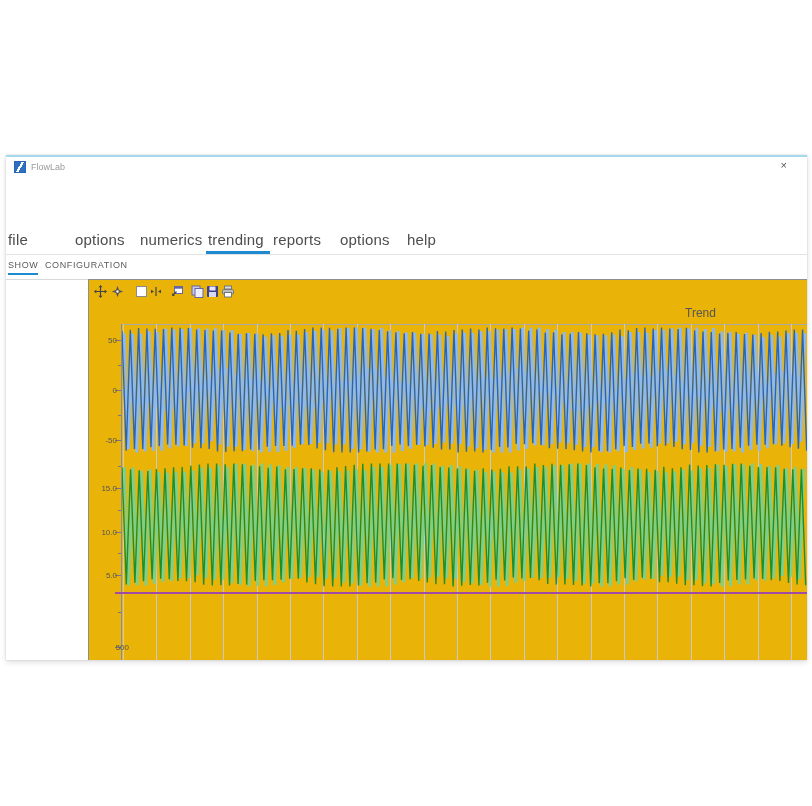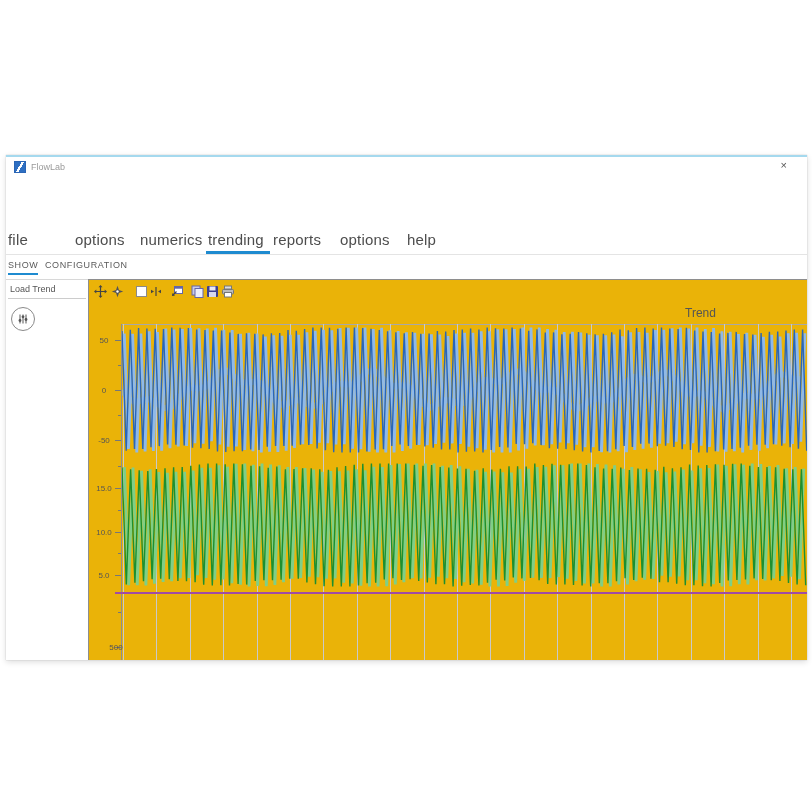--- a/index.html
+++ b/index.html
@@ -40,21 +40,21 @@
     border-top:1px solid #8e8e8e;border-left:1px solid #8e8e8e;}
   #toolbar{position:absolute;left:0;top:2px;height:18px;display:flex;align-items:center;}
   .tb-icon{display:inline-flex;align-items:center;justify-content:center;}
   .tb-checkbox{width:11px;height:11px;border:1px solid #8a8a8a;background:#fff;box-sizing:border-box;}
   .chart-title{position:absolute;left:596px;top:26px;font-size:12px;color:#555;}
   
   .vgrid{position:absolute;width:1px;background:#c9c9c9;}
   .plot-topline{position:absolute;height:1px;background:#a8a8a8;}
   .y-axis{position:absolute;width:1px;background:#8e8e8e;}
   .tickmark{position:absolute;height:1px;background:#777;}
-  .ticklabel{position:absolute;width:26px;text-align:center;font-size:8px;color:#555;line-height:9px;}
+  .ticklabel{position:absolute;width:26px;text-align:right;font-size:8px;color:#555;line-height:9px;}
   .flat-line{position:absolute;height:2px;}
   .wave-svg{position:absolute;}
 </style>
 </head>
 <body>
 
 <div id="app-window">
 
   <div>
     <span class="logo"></span>
@@ -74,32 +74,20 @@
     <div class="menu-rule"></div>
   </div>
 
   <div>
     <span class="subtab" style="left:2px">SHOW</span>
     <span class="subtab" style="left:39px">CONFIGURATION</span>
     <div class="subtab-underline"></div>
     <div class="sidebar-toprule"></div>
   </div>
 
-  <div id="sidebar">
-    <span class="sidebar-label">Load Trend</span>
-    <div class="sidebar-rule"></div>
-    <div class="round-btn">
-      <svg width="12" height="12">
-        <path d="M3 1.5 V10.5 M6 1.5 V10.5 M9 1.5 V10.5" stroke="#555" stroke-width="1" fill="none"></path>
-        <circle cx="3" cy="7.5" r="1.4" fill="#555"></circle>
-          <circle cx="6" cy="3.8" r="1.4" fill="#555"></circle>
-          <circle cx="9" cy="6.5" r="1.4" fill="#555"></circle>
-      </svg>
-    </div>
-  </div>
 
   <div id="main-panel">
     <div id="toolbar">
       <span class="tb-icon" style="margin-left:5px">
         <svg width="13" height="13">
             <path d="M6.5 1 L6.5 12 M1 6.5 L12 6.5" stroke="#444" stroke-width="1.2" fill="none"></path>
             <path d="M6.5 0 l2 2.3 h-4 z" fill="#444"></path>
             <path d="M6.5 13 l2 -2.3 h-4 z" fill="#444"></path>
             <path d="M0 6.5 l2.3 -2 v4 z" fill="#444"></path>
             <path d="M13 6.5 l-2.3 -2 v4 z" fill="#444"></path>

